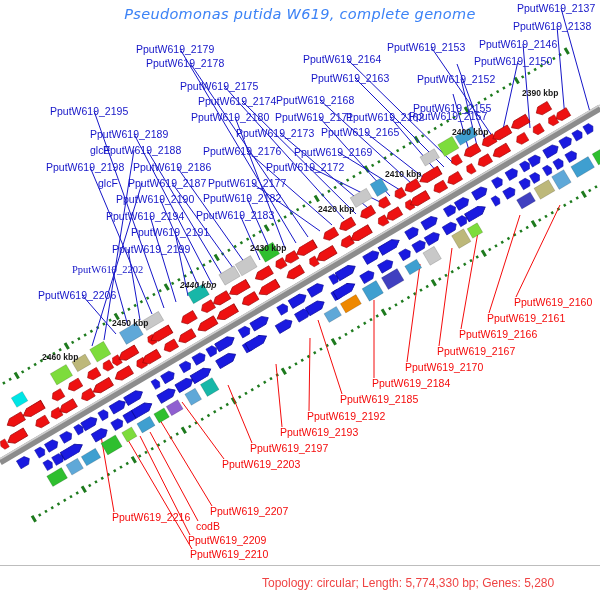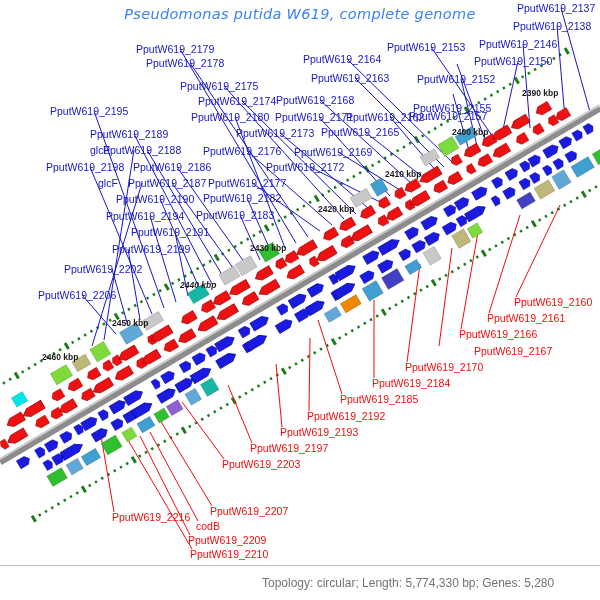--- a/index.html
+++ b/index.html
@@ -15,21 +15,21 @@
   .lbl{position:absolute;font-size:10.5px;white-space:nowrap;line-height:11px;
        font-family:"Liberation Sans","DejaVu Sans",sans-serif;}
   .lbl.fwd{color:#1616c8;padding-left:28px;}
   .lbl.rev{color:#f40b0b;}
   .tick{position:absolute;font-size:8.5px;color:#1a1a1a;white-space:nowrap;
         font-weight:bold;font-family:"Liberation Sans","DejaVu Sans",sans-serif;}
 
   .foot{position:absolute;bottom:0;left:0;width:600px;height:34px;
         border-top:1px solid #bdbdbd;background:#fff;}
   .foot .acc{position:absolute;left:18px;top:10px;font-size:12px;color:#111;}
-  .foot .topo{position:absolute;left:262px;top:10px;font-size:12px;color:#737373;}
+  .foot .topo{position:absolute;left:262px;top:10px;font-size:12px;color:#ef4444;}
 </style>
 </head>
 <body>
 
 <div id="stage">
 
   <div class="ttl">Pseudomonas putida W619, complete genome</div>
 
   <svg id="canvas" viewBox="0 0 600 600" xmlns="http://www.w3.org/2000/svg">
     <defs>
@@ -522,30 +522,30 @@
       <div class="lbl fwd" style="left: 105px; top: 162px;">PputW619_2186</div>
       <div class="lbl fwd" style="left: 100px; top: 178px;">PputW619_2187</div>
       <div class="lbl fwd" style="left: 75px; top: 145px;">PputW619_2188</div>
       <div class="lbl fwd" style="left: 62px; top: 129px;">PputW619_2189</div>
       <div class="lbl fwd" style="left: 88px; top: 194px;">PputW619_2190</div>
       <div class="lbl fwd" style="left: 103px; top: 227px;">PputW619_2191</div>
       <div class="lbl fwd" style="left: 78px; top: 211px;">PputW619_2194</div>
       <div class="lbl fwd" style="left: 22px; top: 106px;">PputW619_2195</div>
       <div class="lbl fwd" style="left: 18px; top: 162px;">PputW619_2198</div>
       <div class="lbl fwd" style="left: 56px; top: 244px; margin-left: 28px;">PputW619_2199</div>
-      <div class="lbl fwd" style="left: 36px; top: 264px;">PputW619_2202</div>
+      <div class="lbl fwd" style="left: 44px; top: 264px; font-family: Liberation Serif, serif;">PputW619_2202</div>
       <div class="lbl fwd" style="left: 10px; top: 290px;">PputW619_2206</div>
       <div class="lbl fwd" style="left: 62px; top: 145px;">glcE</div>
       <div class="lbl fwd" style="left: 70px; top: 178px;">glcF</div>
     </div>
   <div id="revHost">
       <div class="lbl rev" style="left: 514px; top: 297px;">PputW619_2160</div>
       <div class="lbl rev" style="left: 487px; top: 313px;">PputW619_2161</div>
       <div class="lbl rev" style="left: 459px; top: 329px;">PputW619_2166</div>
-      <div class="lbl rev" style="left: 437px; top: 346px; margin-left: 37px;">PputW619_2167</div>
+      <div class="lbl rev" style="left: 437px; top: 346px;">PputW619_2167</div>
       <div class="lbl rev" style="left: 405px; top: 362px;">PputW619_2170</div>
       <div class="lbl rev" style="left: 372px; top: 378px;">PputW619_2184</div>
       <div class="lbl rev" style="left: 340px; top: 394px;">PputW619_2185</div>
       <div class="lbl rev" style="left: 307px; top: 411px;">PputW619_2192</div>
       <div class="lbl rev" style="left: 280px; top: 427px;">PputW619_2193</div>
       <div class="lbl rev" style="left: 250px; top: 443px;">PputW619_2197</div>
       <div class="lbl rev" style="left: 222px; top: 459px;">PputW619_2203</div>
       <div class="lbl rev" style="left: 210px; top: 506px;">PputW619_2207</div>
       <div class="lbl rev" style="left: 112px; top: 512px;">PputW619_2216</div>
       <div class="lbl rev" style="left: 196px; top: 521px;">codB</div>

